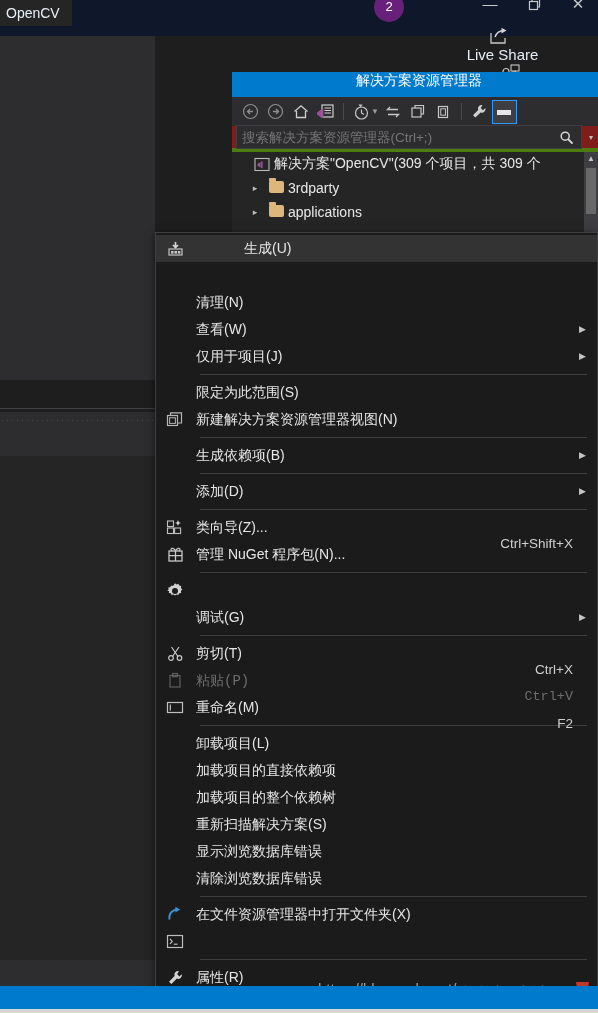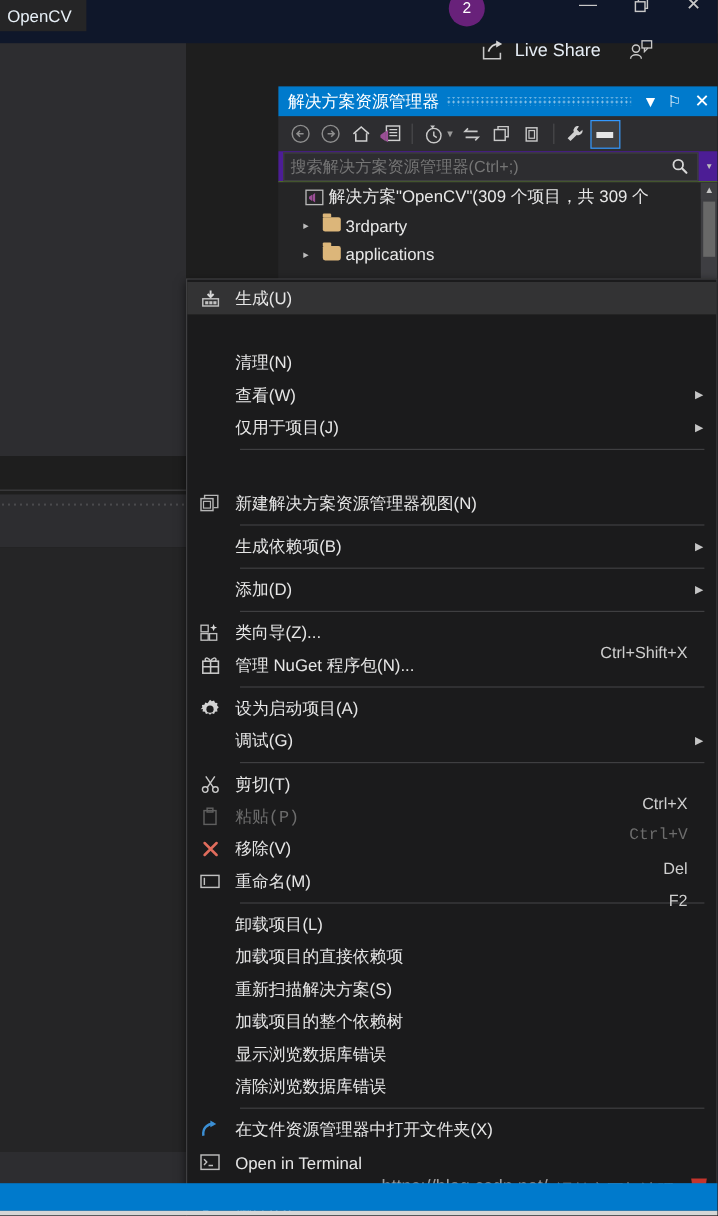--- a/index.html
+++ b/index.html
@@ -29,21 +29,21 @@
   .wincontrol {
     position: absolute; top: -10px; width: 44px; height: 28px;
     color: #c8c8c8; font-size: 15px; text-align: center; line-height: 28px;
   }
   .wc-min  { left: 468px; }
   .wc-max  { left: 512px; }
   .wc-close{ left: 556px; }
 
   .liveshare-row {
     position: absolute; left: 400px; top: 26px; width: 198px; height: 32px;
-    display: flex; align-items: center;
+    display: flex; align-items: center; flex-direction: column;
   }
   .ls-icon { width: 22px; height: 20px; position: relative; }
   .ls-label { color: #e6edf5; font-size: 15px; margin-left: 7px; white-space: nowrap; }
   .ls-people { margin-left: 22px; width: 22px; height: 20px; }
 
   
   .editor-bg {
     position: absolute; left: 0; top: 28px; width: 598px; height: 932px;
     background: #1e1e1e;
   }
@@ -72,21 +72,21 @@
     background: #1e1e1e;
   }
 
   
   .solexp {
     position: absolute; left: 232px; top: 72px; width: 366px; height: 165px;
     background: #252526;
   }
   .solexp-title {
     position: relative; width: 366px; height: 25px; background: #007acc;
-    display: flex; align-items: center;
+    display: flex; align-items: center; flex-direction: column;
   }
   .solexp-title-text {
     color: #ffffff; font-size: 14px; margin-left: 8px; white-space: nowrap;
   }
   .title-dots {
     flex: 1; height: 7px; margin: 0 6px;
     background-image: radial-gradient(circle, rgba(255,255,255,.55) 0.8px, transparent 1px);
     background-size: 4px 4px;
     background-position: 0 2px;
   }
@@ -104,22 +104,22 @@
     width: 25px; height: 24px; display: flex; align-items: center; justify-content: center;
     color: #9a9a9a; flex: none;
   }
   .tb-btn.active {
     border: 1px solid #3399ff; background: #3f3f41; color: #ffffff;
   }
   .tb-sep { width: 1px; height: 17px; background: #4a4a4d; margin: 0 5px; flex: none; }
   .tb-caret { font-size: 8px; color: #9a9a9a; margin-left: -3px; margin-right: 2px; }
 
   .solexp-search {
-    position: relative; width: 366px; height: 26px; background: #4c1d95;
-    display: flex; align-items: center; border-bottom: 1px solid #4d7c0f;
+    position: relative; width: 366px; height: 26px; background: #7f1d1d;
+    display: flex; align-items: center; border-bottom: 4px solid #4d7c0f;
   }
   .search-box {
     flex: 1; height: 24px; background: #2d2d30; border: 1px solid #3f3f41;
     margin-left: 4px; margin-right: 2px; display: flex; align-items: center;
   }
   .search-input {
     flex: 1; background: transparent; border: none; outline: none;
     color: #8c8c8c; font-size: 13.5px; padding-left: 5px;
     font-family: "Liberation Sans", sans-serif;
   }
@@ -162,21 +162,21 @@
   .ctxmenu {
     position: absolute; left: 155px; top: 232px; width: 443px;
     background: #1b1b1c; border: 1px solid #3f3f41;
     padding: 2px 0 2px 0;
     box-shadow: 0 2px 8px rgba(0,0,0,.6);
   }
   .mi {
     position: relative; height: 27px; display: flex; align-items: center;
     color: #e6e6e6; font-size: 14px; white-space: nowrap;
   }
-  .mi.selected { background: #333334; }
+  .mi.selected { background: #333334; gap: 48px; }
   .mi.disabled { color: #6d6d6d; font-family: Liberation Mono, monospace; }
   .mi-icon {
     width: 38px; height: 27px; display: flex; align-items: center; justify-content: center;
     flex: none; color: #c5c5c5;
   }
   .mi-label { flex: 1; padding-left: 2px; }
   .mi-accel { color: #cfcfcf; font-size: 13.5px; padding-right: 24px; margin-top: 32px; }
   .mi.disabled .mi-accel { color: #6d6d6d; }
   .mi-arrow {
     position: absolute; right: 11px; top: 0; height: 27px; line-height: 27px;
@@ -405,20 +405,21 @@
         <div class="mi-arrow">▶</div>
       </div>
       <div class="mi">
         <div class="mi-icon"></div>
         <div class="mi-label">仅用于项目(J)</div>
         <div class="mi-arrow">▶</div>
       </div>
       <div class="mi-sep"></div>
       <div class="mi">
         <div class="mi-icon"></div>
+        <div class="mi-label">限定为此范围(S)</div>
       </div>
       <div class="mi">
         <div class="mi-icon">
           <svg width="18" height="17" viewBox="0 0 18 17">
             <rect x="1.5" y="4.5" width="10" height="10" fill="none" stroke="#b6b6b6" stroke-width="1.2"></rect>
             <path d="M4.5 4.5 V1.8 H15.5 V12 H12" fill="none" stroke="#b6b6b6" stroke-width="1.2"></path>
             <rect x="3.6" y="6.8" width="5.8" height="5.6" fill="none" stroke="#b6b6b6" stroke-width="1"></rect>
           </svg>
         </div>
         <div class="mi-label">新建解决方案资源管理器视图(N)</div>
@@ -459,21 +460,20 @@
         <div class="mi-label">管理 NuGet 程序包(N)...</div>
       </div>
       <div class="mi-sep"></div>
       <div class="mi">
         <div class="mi-icon">
           <svg width="18" height="18" viewBox="0 0 18 18">
             <path d="M9 1.2 l1.5 1.2 1.9 -.6 .8 1.8 2 .3 -.3 2 1.4 1.5 -1.4 1.5 .3 2 -2 .3 -.8 1.8 -1.9 -.6 -1.5 1.2 -1.5 -1.2 -1.9 .6 -.8 -1.8 -2 -.3 .3 -2 L1.2 9 l1.4 -1.5 -.3 -2 2 -.3 .8 -1.8 1.9 .6 Z" fill="#d2d2d2"></path>
             <circle cx="9" cy="9" r="3" fill="#1b1b1c"></circle>
           </svg>
         </div>
-        <div class="mi-label">设为启动项目(A)</div>
       </div>
       <div class="mi">
         <div class="mi-icon"></div>
         <div class="mi-label">调试(G)</div>
         <div class="mi-arrow">▶</div>
       </div>
       <div class="mi-sep"></div>
       <div class="mi">
         <div class="mi-icon">
           <svg width="17" height="17" viewBox="0 0 17 17">
@@ -490,53 +490,44 @@
           <svg width="16" height="17" viewBox="0 0 16 17">
             <rect x="3" y="3.5" width="10" height="11.5" fill="none" stroke="#5f5f5f" stroke-width="1.2"></rect>
             <rect x="5.6" y="1.5" width="4.8" height="3.2" fill="none" stroke="#5f5f5f" stroke-width="1.2"></rect>
           </svg>
         </div>
         <div class="mi-label">粘贴(P)</div>
         <div class="mi-accel">Ctrl+V</div>
       </div>
       <div class="mi">
         <div class="mi-icon">
-          <svg width="17" height="17" viewBox="0 0 17 17">
-            <path d="M3.5 3.5 L13.5 13.5 M13.5 3.5 L3.5 13.5" stroke="#e06c5c" stroke-width="2.1" stroke-linecap="round"></path>
-          </svg>
-        </div>
-        <div class="mi-label">移除(V)</div>
-        <div class="mi-accel">Del</div>
-      </div>
-      <div class="mi">
-        <div class="mi-icon">
           <svg width="18" height="15" viewBox="0 0 18 15">
             <rect x="1.5" y="2.5" width="15" height="10" fill="none" stroke="#c0c0c0" stroke-width="1.2"></rect>
             <path d="M4.3 4.5 V10.5" stroke="#c0c0c0" stroke-width="1.2"></path>
           </svg>
         </div>
         <div class="mi-label">重命名(M)</div>
         <div class="mi-accel">F2</div>
       </div>
       <div class="mi-sep"></div>
       <div class="mi">
         <div class="mi-icon"></div>
         <div class="mi-label">卸载项目(L)</div>
       </div>
       <div class="mi">
         <div class="mi-icon"></div>
         <div class="mi-label">加载项目的直接依赖项</div>
       </div>
       <div class="mi">
         <div class="mi-icon"></div>
+        <div class="mi-label">加载项目的整个依赖树</div>
+      </div>
+      <div class="mi">
+        <div class="mi-icon"></div>
         <div class="mi-label">重新扫描解决方案(S)</div>
-      </div>
-      <div class="mi">
-        <div class="mi-icon"></div>
-        <div class="mi-label">加载项目的整个依赖树</div>
       </div>
       <div class="mi">
         <div class="mi-icon"></div>
         <div class="mi-label">显示浏览数据库错误</div>
       </div>
       <div class="mi">
         <div class="mi-icon"></div>
         <div class="mi-label">清除浏览数据库错误</div>
       </div>
       <div class="mi-sep"></div>
@@ -550,21 +541,20 @@
         <div class="mi-label">在文件资源管理器中打开文件夹(X)</div>
       </div>
       <div class="mi">
         <div class="mi-icon">
           <svg width="18" height="15" viewBox="0 0 18 15">
             <rect x="1.5" y="1.5" width="15" height="12" fill="none" stroke="#bdbdbd" stroke-width="1.2"></rect>
             <path d="M4 5 L6.3 7.4 L4 9.8" fill="none" stroke="#bdbdbd" stroke-width="1.2"></path>
             <path d="M7.8 10.2 H11.5" stroke="#bdbdbd" stroke-width="1.2"></path>
           </svg>
         </div>
-        <div class="mi-label">Open in Terminal</div>
       </div>
       <div class="mi-sep"></div>
       <div class="mi">
         <div class="mi-icon">
           <svg width="18" height="18" viewBox="0 0 18 18">
             <path d="M13 2.2 a3.7 3.7 0 0 0 -4.4 4.9 L3 12.7 l2.4 2.4 5.5 -5.5 a3.7 3.7 0 0 0 4.9 -4.4 L13.4 7.4 l-2.3 -2.3 Z" fill="#d4d4d4"></path>
           </svg>
         </div>
         <div class="mi-label">属性(R)</div>
         <div class="mi-accel">Alt+Enter</div>

